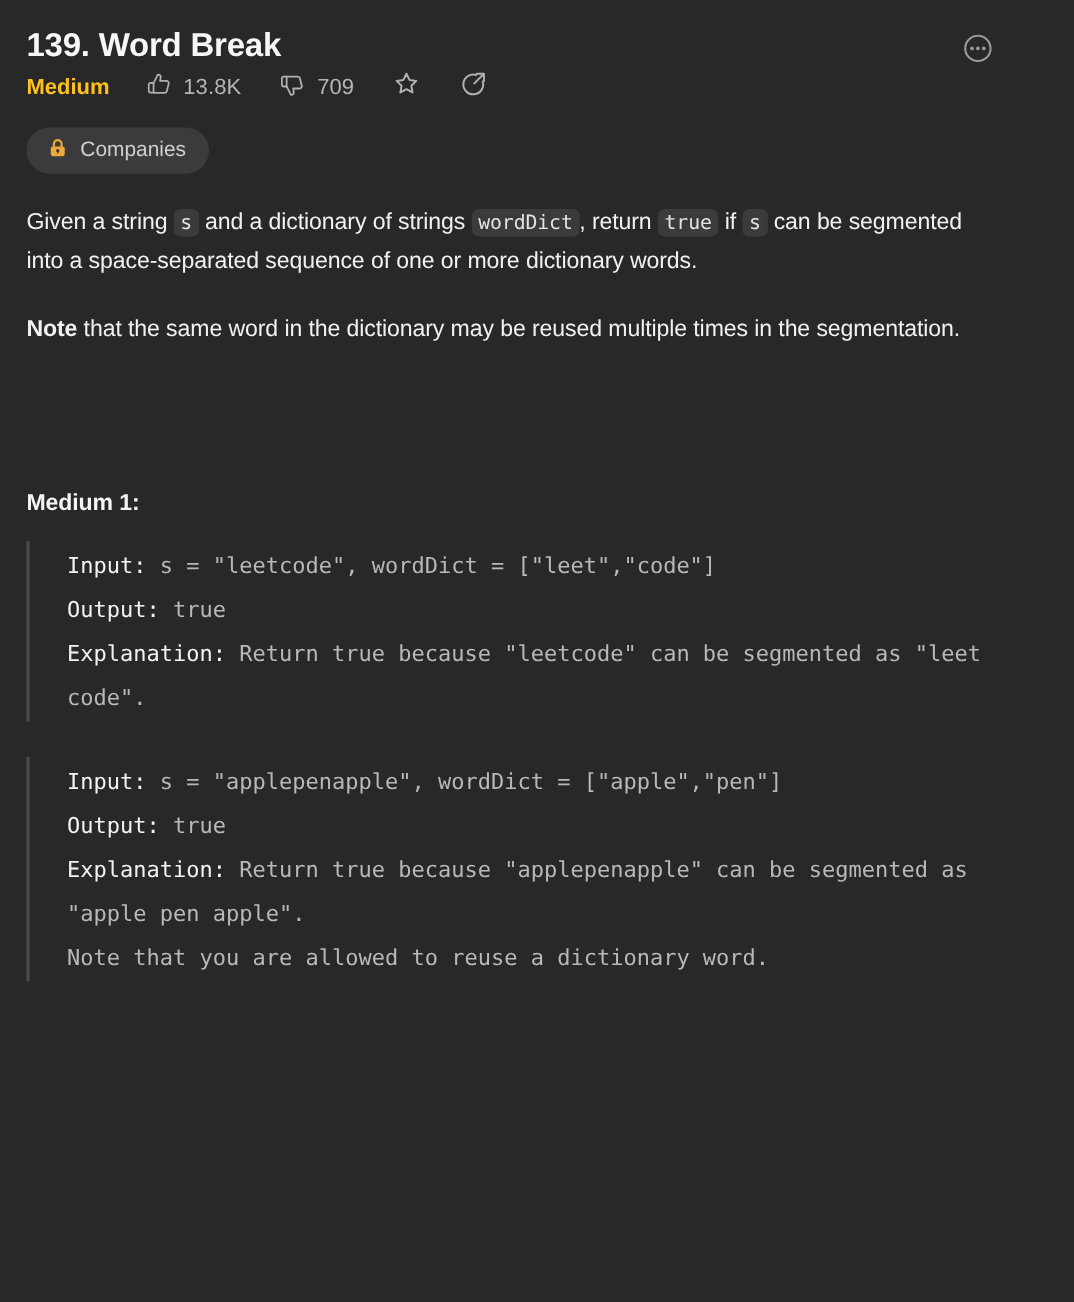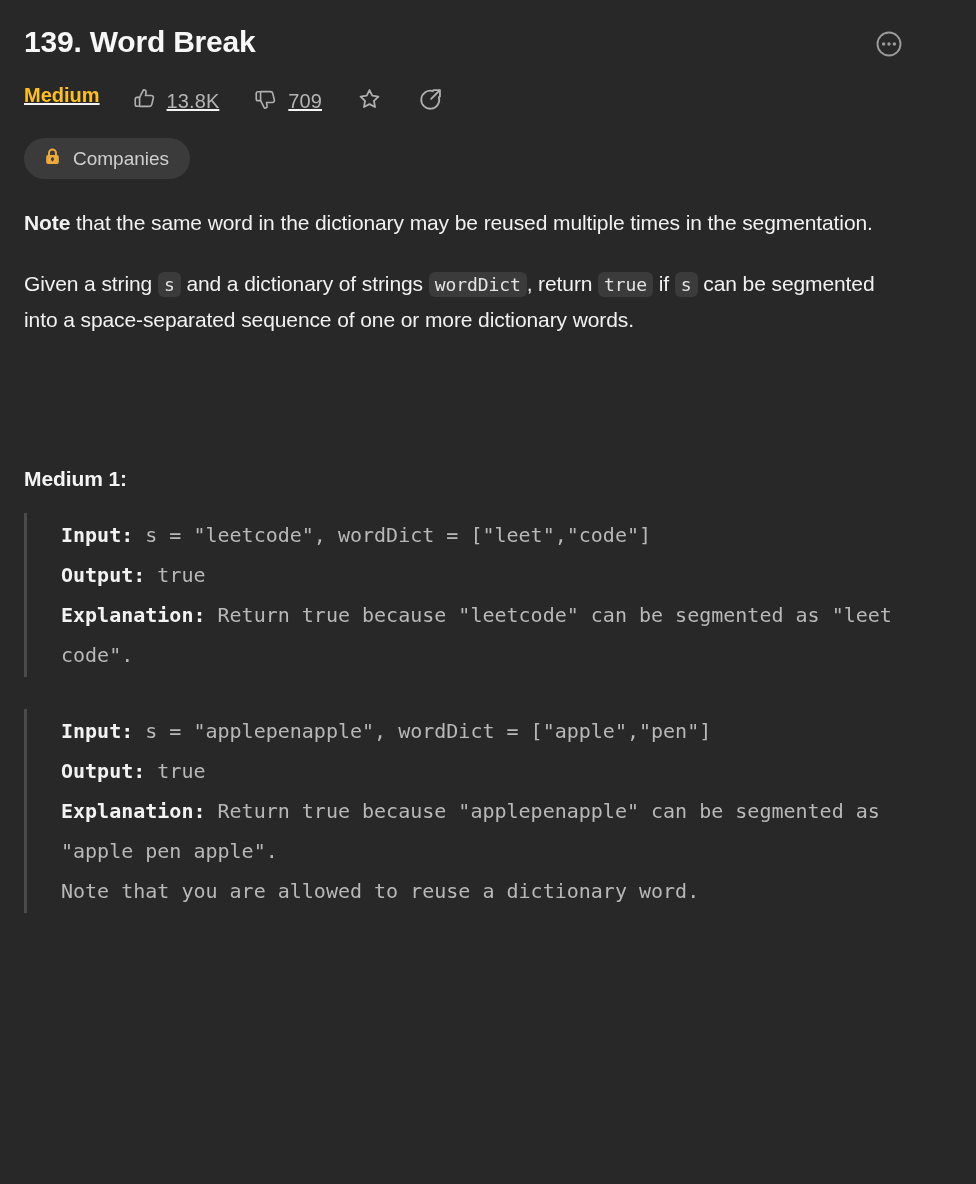--- a/index.html
+++ b/index.html
@@ -47,23 +47,22 @@
     margin-top: 9px;
     cursor: pointer;
     display: flex;
     align-items: center;
     justify-content: center;
   }
 
   
   .meta-row {
     display: flex;
-    margin-top: 22px;
+    align-items: center;
     height: 34px;
-    text-decoration: underline;
   }
 
   .difficulty {
     font-size: 20px;
     font-weight: 600;
     color: #ffc01e;
     cursor: pointer;
     margin-right: 32px;
   }
 
@@ -159,21 +158,21 @@
     font-family: "DejaVu Sans Mono", "Liberation Mono", monospace;
     font-size: 20px;
     line-height: 40px;
     color: #b8b8b8;
     white-space: pre-wrap;
     word-break: break-word;
   }
 
   .code-line b {
     color: #f2f2f2;
-    font-weight: 700;
+    font-weight: 400;
   }
 </style>
 </head>
 <body>
 
 <div class="page">
 
   <div class="title-row">
     <div class="problem-title">139. Word Break</div>
 
@@ -242,23 +241,23 @@
           <circle cx="12" cy="15" r="1.9" fill="#3b3b3b"></circle>
           <rect x="11.1" y="15" width="1.8" height="3.4" rx="0.9" fill="#3b3b3b"></rect>
         </svg>
       </span>
       <span class="pill-label">Companies</span>
     </div>
   </div>
 
   <div class="content">
 
+    <p class="para"><span>Given a string </span><code class="chip">s</code><span> and a dictionary of strings </span><code class="chip">wordDict</code><span>, return </span><code class="chip">true</code><span> if </span><code class="chip">s</code><span> can be segmented into a space-separated sequence of one or more dictionary words.</span></p>
+
     <p class="para"><b>Note</b><span> that the same word in the dictionary may be reused multiple times in the segmentation.</span></p>
-
-    <p class="para"><span>Given a string </span><code class="chip">s</code><span> and a dictionary of strings </span><code class="chip">wordDict</code><span>, return </span><code class="chip">true</code><span> if </span><code class="chip">s</code><span> can be segmented into a space-separated sequence of one or more dictionary words.</span></p>
 
     <div class="spacer"></div>
 
     <div class="example-heading">Medium 1:</div>
 
     <div class="example-block">
       <div class="code-line"><b>Input:</b><span> s = "leetcode", wordDict = ["leet","code"]</span></div>
       <div class="code-line"><b>Output:</b><span> true</span></div>
       <div class="code-line"><b>Explanation:</b><span> Return true because "leetcode" can be segmented as "leet code".</span></div>
     </div>

